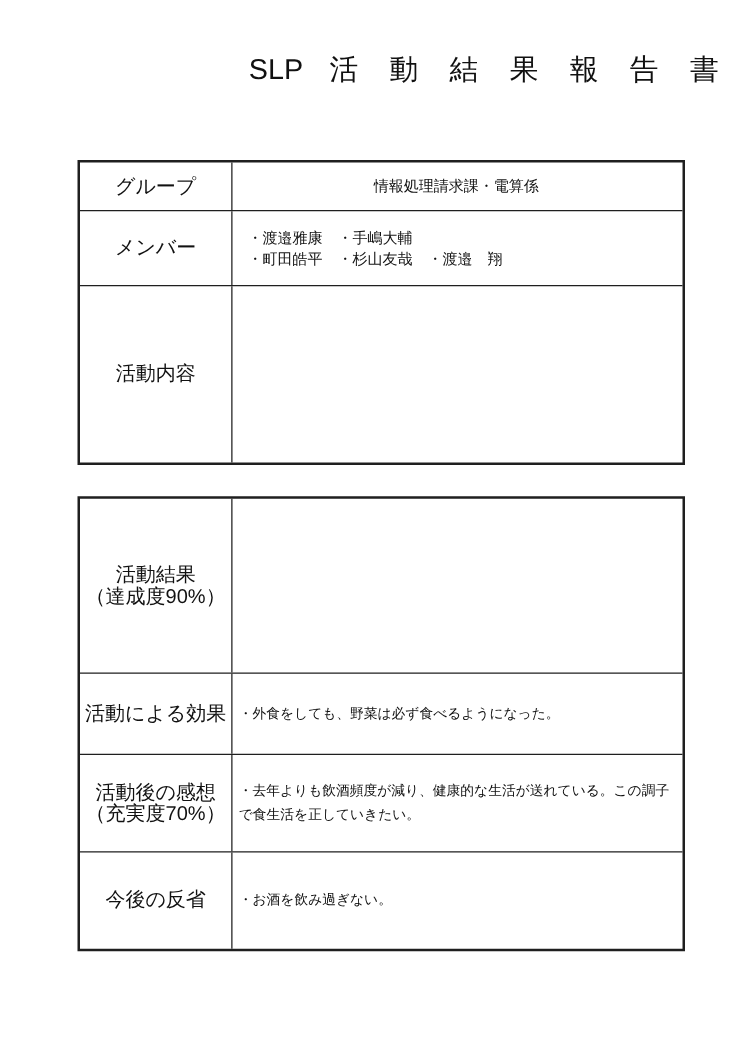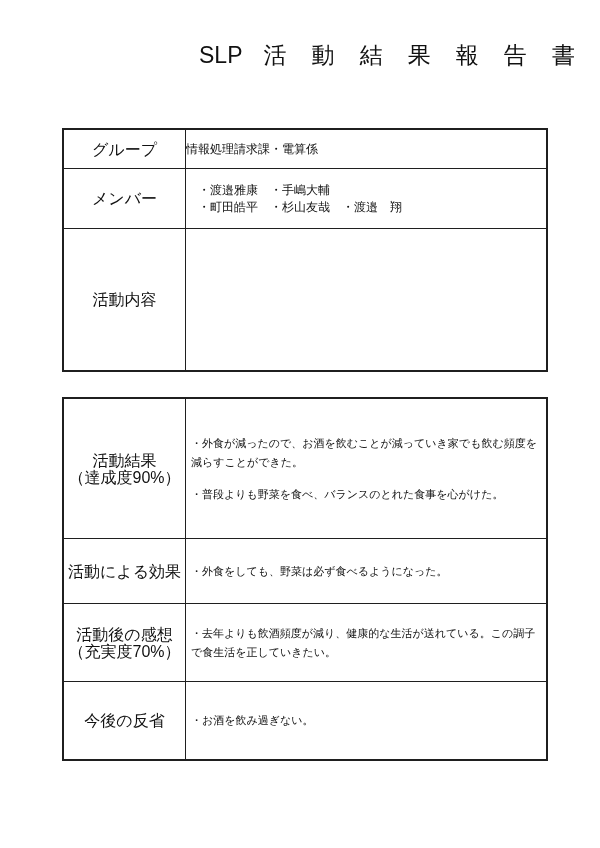--- a/index.html
+++ b/index.html
@@ -81,20 +81,21 @@
     display: flex;
     flex-direction: column;
     justify-content: center;
     align-items: flex-start;
     font-size: 12px;
     line-height: 17px;
     padding-left: 12px;
     padding-right: 2px;
   }
   .content.center-h {
+    align-items: center;
     padding-left: 0;
     text-align: center;
   }
   .content .line { display: block; }
 
   
   .gap21 > .line + .line { margin-top: 21px; }
   .gap13 > .line + .line { margin-top: 13px; }
 
   .tbl2 .content {
@@ -147,24 +148,20 @@
 
   </div>
 
   <div class="tbl tbl2">
 
     <div class="row t2r1">
       <div class="cell label">
         <div class="line">活動結果</div>
         <div class="line">（達成度90%）</div>
       </div>
-      <div class="cell content gap13">
-        <div class="line">・外食が減ったので、お酒を飲むことが減っていき家でも飲む頻度を減らすことができた。</div>
-        <div class="line">・普段よりも野菜を食べ、バランスのとれた食事を心がけた。</div>
-      </div>
     </div>
 
     <div class="row t2r2">
       <div class="cell label">
         <div class="line">活動による効果</div>
       </div>
       <div class="cell content">
         <div class="line">・外食をしても、野菜は必ず食べるようになった。</div>
       </div>
     </div>

